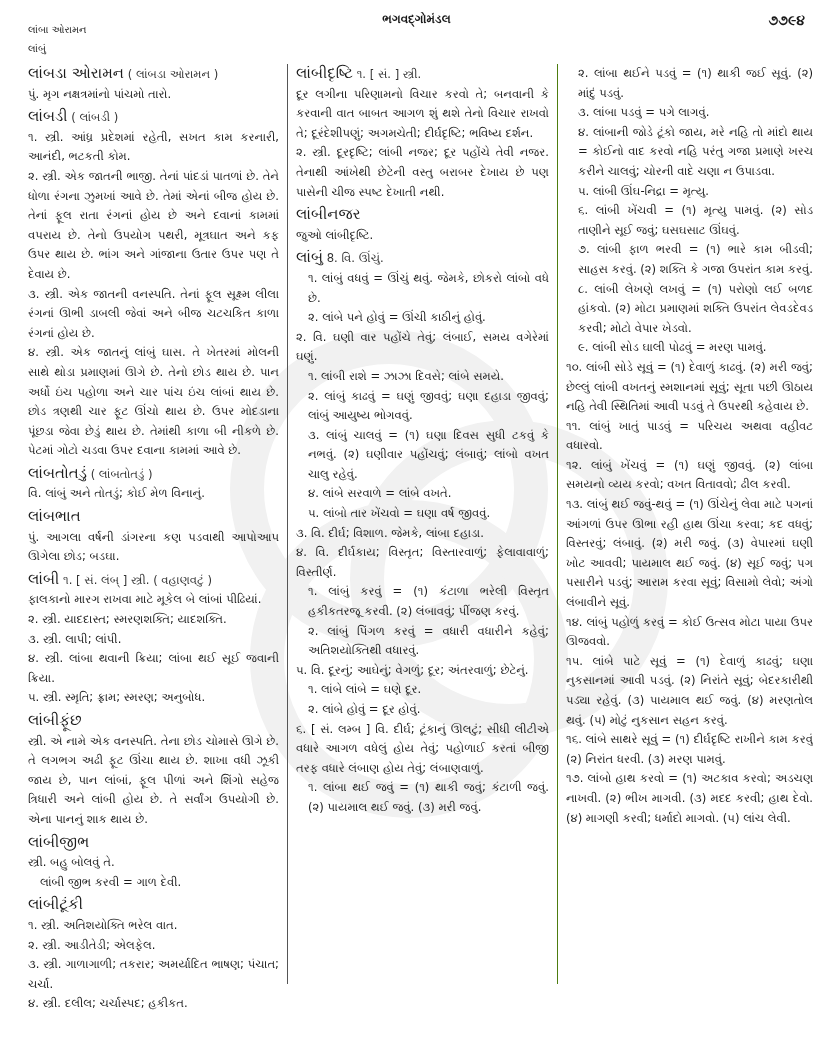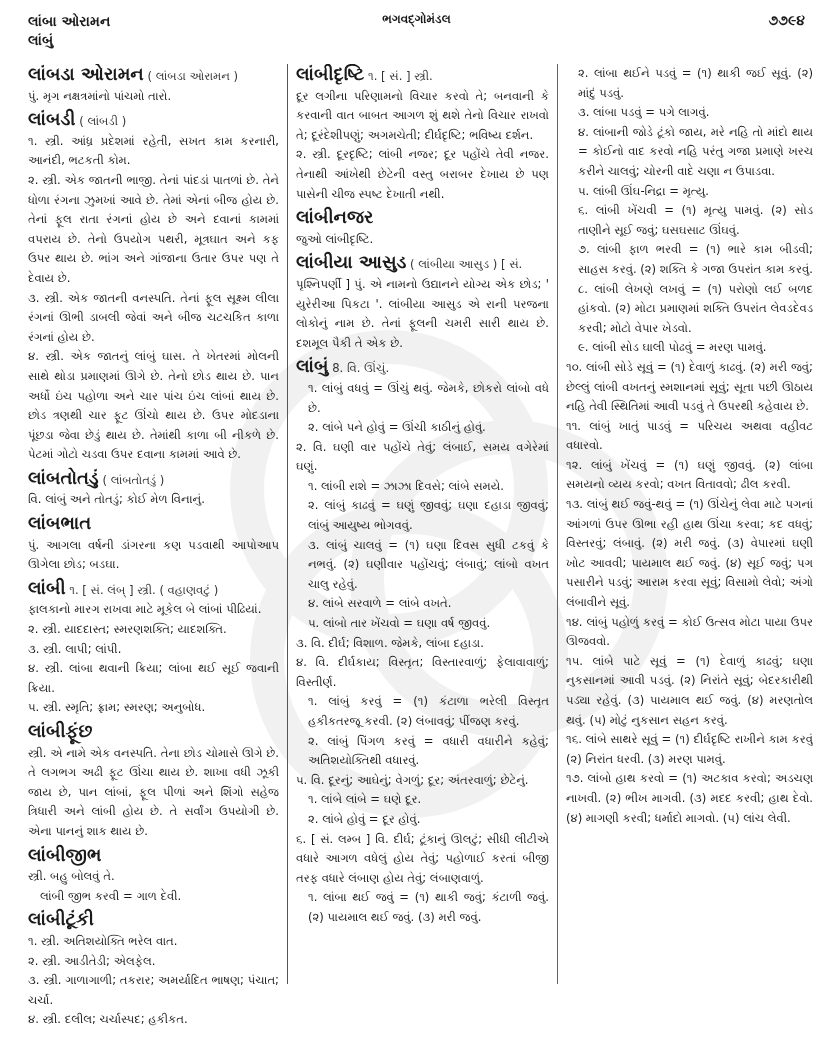--- a/index.html
+++ b/index.html
@@ -10,33 +10,33 @@
   .watermark {
     position: absolute; left: 230px; top: 330px; width: 400px; height: 420px;
     pointer-events: none; z-index: 0;
   }
   .watermark .ring {
     position: absolute; border: 34px solid #f1f1f1; border-radius: 50%;
   }
   .header {
     position: absolute; left: 28px; right: 20px; top: 12px; height: 48px; z-index: 1;
   }
-  .header .guide-left { position: absolute; left: 0; top: 0; font-size: 14px; font-weight: bold; line-height: 19px; }
+  .header .guide-left { position: absolute; left: 0; top: 8px; font-size: 10px; font-weight: normal; line-height: 19px; }
   .header .title { position: absolute; left: 0; right: 0; top: 0; text-align: center; font-size: 12px; font-weight: bold; }
   .header .pagenum { position: absolute; right: 0; top: 0; font-size: 14px; font-weight: bold; }
   .columns {
     position: absolute; left: 28px; top: 64px; width: 785px; height: 990px;
     display: flex; z-index: 1;
   }
   .col { font-size: 11.6px; line-height: 19.6px; overflow: hidden; }
   .col-1 { width: 254px; padding-right: 8px; }
   .col-2 { width: 256px; padding: 0 8px; border-left: 1px solid #555; border-right: 1px solid #4d7c0f; height: 920px; }
   .col-3 { width: 250px; padding-left: 8px; }
   .entry { margin-bottom: 3px; text-align: justify; }
-  .hw { font-weight: bold; font-size: 18px; }
+  .hw { font-weight: normal; font-size: 15px; }
   .pron, .gram { color: #333; }
   .sense { display: block; text-indent: 0; }
   .sub { display: block; padding-left: 12px; text-indent: 0; }
   p { margin: 0; }
 </style>
 </head>
 <body>
 
 <div class="watermark">
   <div class="ring" style="left:0;top:0;width:250px;height:250px;"></div>
@@ -103,24 +103,20 @@
       <div class="entry">
         <p><span class="hw">લાંબીદૃષ્ટિ</span> <span class="pron">૧. [ સં. ] સ્ત્રી.</span></p>
         <span class="sense">દૂર લગીના પરિણામનો વિચાર કરવો તે; બનવાની કે કરવાની વાત બાબત આગળ શું થશે તેનો વિચાર રાખવો તે; દૂરંદેશીપણું; અગમચેતી; દીર્ઘદૃષ્ટિ; ભવિષ્ય દર્શન.</span>
         <span class="sense">૨. સ્ત્રી. દૂરદૃષ્ટિ; લાંબી નજર; દૂર પહોંચે તેવી નજર. તેનાથી આંખેથી છેટેની વસ્તુ બરાબર દેખાય છે પણ પાસેની ચીજ સ્પષ્ટ દેખાતી નથી.</span>
       </div>
       <div class="entry">
         <p><span class="hw">લાંબીનજર</span></p>
         <span class="sense">જુઓ લાંબીદૃષ્ટિ.</span>
       </div>
       <div class="entry">
-        <p><span class="hw">લાંબીયા આસુડ</span> <span class="pron">( લાંબીયા આસુડ ) [ સં.</span></p>
-        <span class="sense">પૃશ્નિપર્ણી ] પું. એ નામનો ઉદ્યાનને યોગ્ય એક છોડ; ' યુરેરીઆ પિકટા '. લાંબીયા આસુડ એ રાની પરજના લોકોનું નામ છે. તેનાં ફૂલની ચમરી સારી થાય છે. દશમૂલ પૈકી તે એક છે.</span>
-      </div>
-      <div class="entry">
         <p><span class="hw">લાંબું</span> <span class="pron">8. વિ. ઊંચું.</span></p>
         <span class="sub">૧. લાંબું વધવું = ઊંચું થવું. જેમકે, છોકરો લાંબો વધે છે.</span>
         <span class="sub">૨. લાંબે પને હોવું = ઊંચી કાઠીનું હોવું.</span>
         <span class="sense">૨. વિ. ઘણી વાર પહોંચે તેવું; લંબાઈ, સમય વગેરેમાં ઘણું.</span>
         <span class="sub">૧. લાંબી રાશે = ઝાઝા દિવસે; લાંબે સમયે.</span>
         <span class="sub">૨. લાંબું કાઢવું = ઘણું જીવવું; ઘણા દહાડા જીવવું; લાંબું આયુષ્ય ભોગવવું.</span>
         <span class="sub">૩. લાંબું ચાલવું = (૧) ઘણા દિવસ સુધી ટકવું કે નભવું. (૨) ઘણીવાર પહોંચવું; લંબાવું; લાંબો વખત ચાલુ રહેવું.</span>
         <span class="sub">૪. લાંબે સરવાળે = લાંબે વખતે.</span>
         <span class="sub">૫. લાંબો તાર ખેંચવો = ઘણા વર્ષ જીવવું.</span>
         <span class="sense">૩. વિ. દીર્ઘ; વિશાળ. જેમકે, લાંબા દહાડા.</span>

